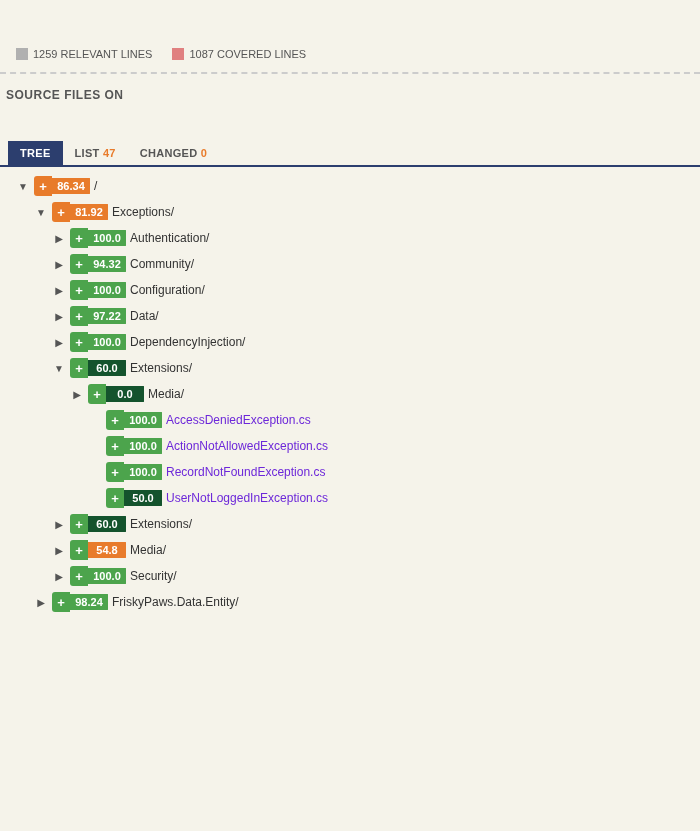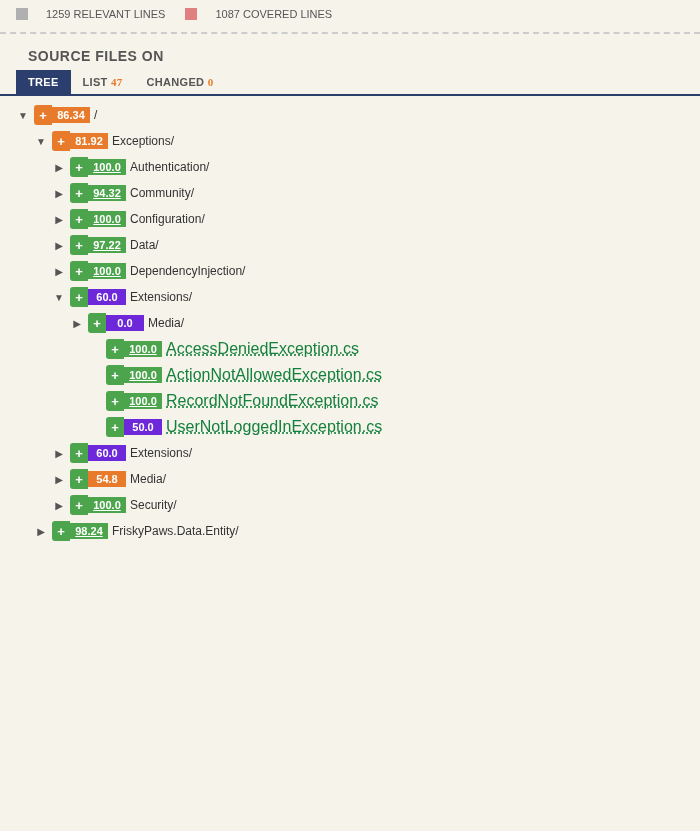--- a/index.html
+++ b/index.html
@@ -13,62 +13,63 @@
       display: flex;
       align-items: center;
       gap: 20px;
       padding: 8px 16px;
       font-size: 11px;
       color: #555;
     }
     .legend-item {
       display: flex;
       align-items: center;
-      gap: 18px;
+      gap: 5px;
+      margin-top: 40px;
     }
     .legend-box {
       width: 12px;
       height: 12px;
       display: inline-block;
     }
     .section-divider {
       border-top: 2px dashed #ccc;
       margin: 4px 0;
     }
     .section-header {
-      padding: 10px 16px 6px 28px;
-      font-size: 14px;
+      padding: 10px 16px 6px 6px;
+      font-size: 12px;
       font-weight: bold;
       color: #555;
       letter-spacing: 0.5px;
     }
     .tabs {
       display: flex;
       border-bottom: 2px solid #2c3e6e;
-      padding: 0 16px;
+      padding: 0 8px;
       gap: 0;
+      margin-top: 33px;
     }
     .tab {
       padding: 6px 12px;
       font-size: 11px;
       font-weight: bold;
       cursor: pointer;
       color: #555;
       background: transparent;
       border: none;
       letter-spacing: 0.3px;
       text-transform: uppercase;
     }
     .tab.active {
       background: #2c3e6e;
       color: #fff;
     }
     .tab .tab-count {
       color: #e87b2b;
-      font-family: Liberation Serif, serif;
     }
     .tree-container {
       padding: 6px 16px;
     }
     .tree-row {
       display: flex;
       align-items: center;
       padding: 3px 0;
       gap: 4px;
     }
@@ -105,33 +106,32 @@
       padding: 0 5px;
       height: 16px;
       display: flex;
       align-items: center;
       font-size: 11px;
       font-weight: bold;
       color: #fff;
       min-width: 38px;
       justify-content: center;
     }
-    .score-green { background: #4ca44c; text-decoration: underline; }
+    .score-green { background: #4ca44c; }
     .score-orange { background: #e87b2b; }
-    .score-red { background: #6d28d9; }
+    .score-red { background: #14532d; }
     .score-icon-orange { background: #e87b2b; }
     .score-icon-green { background: #4ca44c; }
     .item-label {
       font-size: 12px;
       color: #333;
     }
     .item-label-link {
-      font-size: 16px;
-      color: #15803d;
-      text-decoration: underline;
+      font-size: 12px;
+      color: #6d28d9;
       text-decoration-style: dotted;
       cursor: pointer;
     }
     .indent-1 { margin-left: 0px; }
     .indent-2 { margin-left: 18px; }
     .indent-3 { margin-left: 36px; }
     .indent-4 { margin-left: 54px; }
     .indent-5 { margin-left: 72px; }
     .spacer-toggle { width: 14px; flex-shrink: 0; }
   </style>

